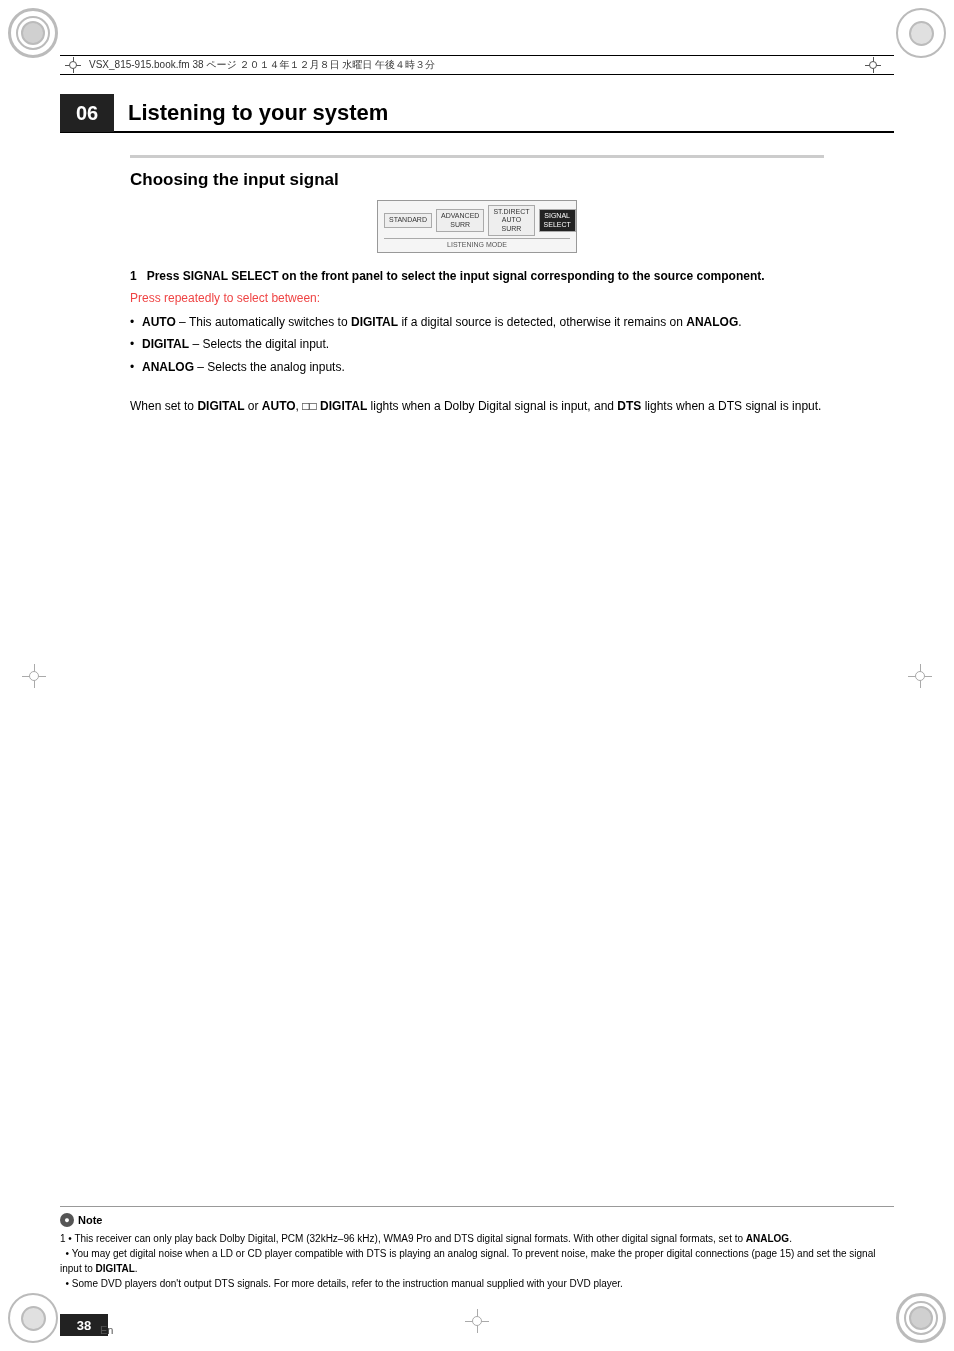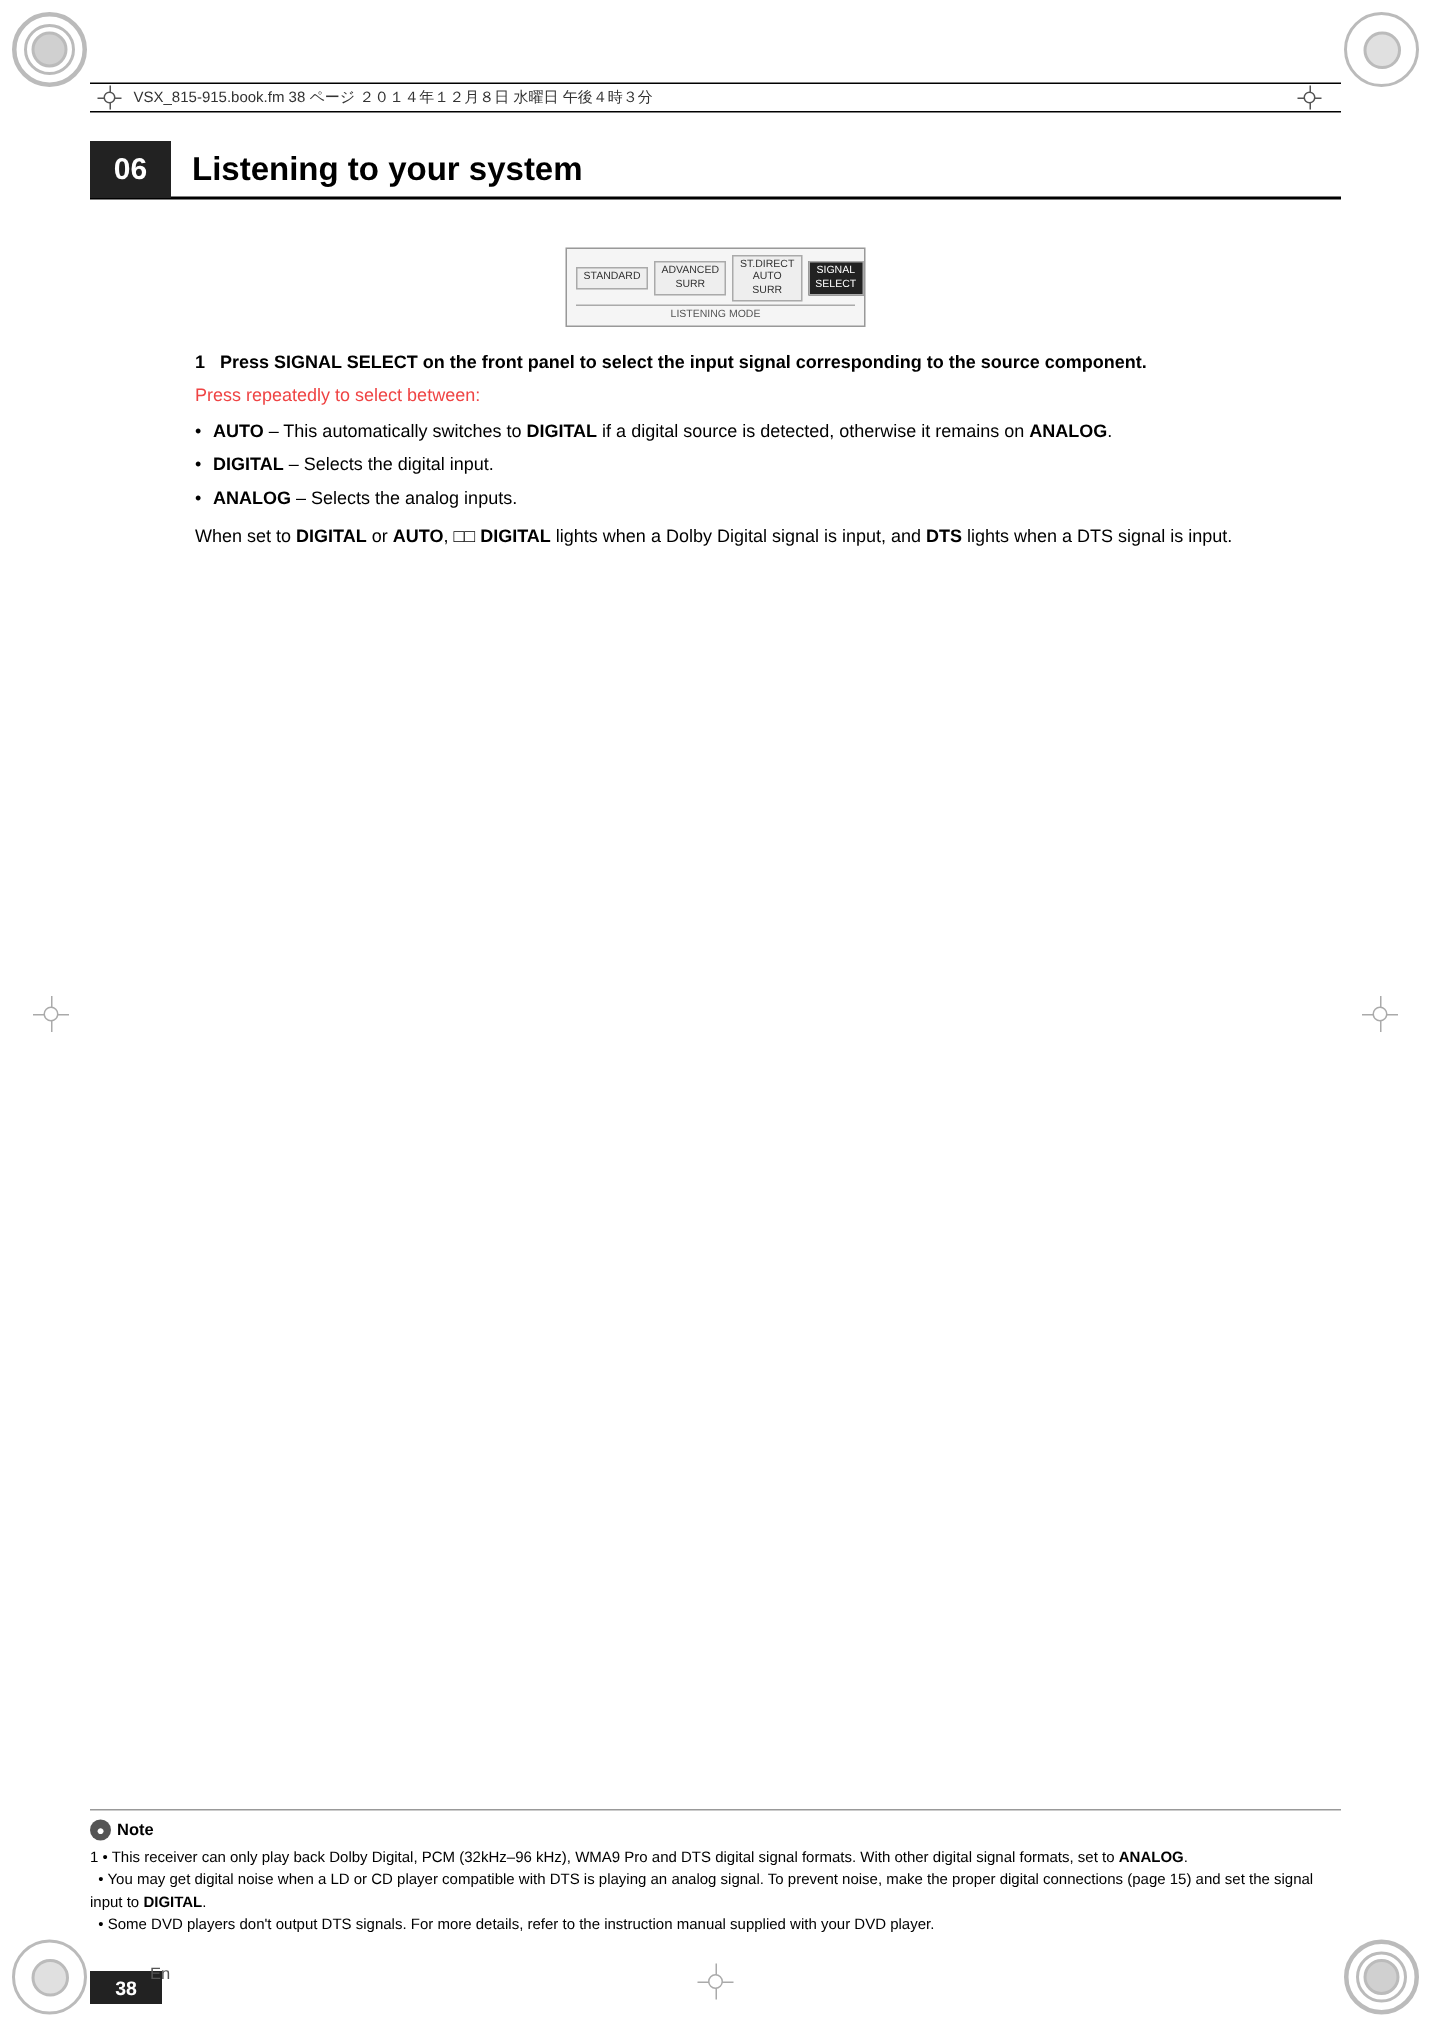--- a/index.html
+++ b/index.html
@@ -220,21 +220,21 @@
       color: #ef4444;
       line-height: 1.5;
       margin-bottom: 6px;
     }
 
     
     .bullet-list {
       list-style: none;
       margin-left: 0;
       padding-left: 0;
-      margin-bottom: 6px;
+      margin-bottom: 20px;
     }
 
     .bullet-list li {
       font-size: 12px;
       color: #000;
       line-height: 1.6;
       padding-left: 12px;
       position: relative;
       margin-bottom: 3px;
     }
@@ -304,21 +304,21 @@
       font-weight: bold;
       width: 48px;
       height: 22px;
       display: flex;
       align-items: center;
       justify-content: center;
     }
 
     .page-lang {
       position: absolute;
-      bottom: 29px;
+      bottom: 15px;
       left: 100px;
       font-size: 11px;
       color: #555;
     }
 
     
     .bottom-center-cross {
       position: absolute;
       bottom: 18px;
       left: 50%;
@@ -450,20 +450,21 @@
   </div>
 </div>
 
 <div class="chapter-header">
   <div class="chapter-number-box">06</div>
   <span class="chapter-title">Listening to your system</span>
 </div>
 
 <div class="main-content">
 
+  <h2 class="section-title">Choosing the input signal</h2>
 
 
   <div class="signal-image">
     <div class="signal-image-inner">
       <div class="signal-tab">STANDARD</div>
       <div class="signal-tab">ADVANCED<br>SURR</div>
       <div class="signal-tab">ST.DIRECT<br>AUTO SURR</div>
       <div class="signal-tab active">SIGNAL<br>SELECT</div>
     </div>
     <div class="signal-bottom-label">LISTENING MODE</div>

